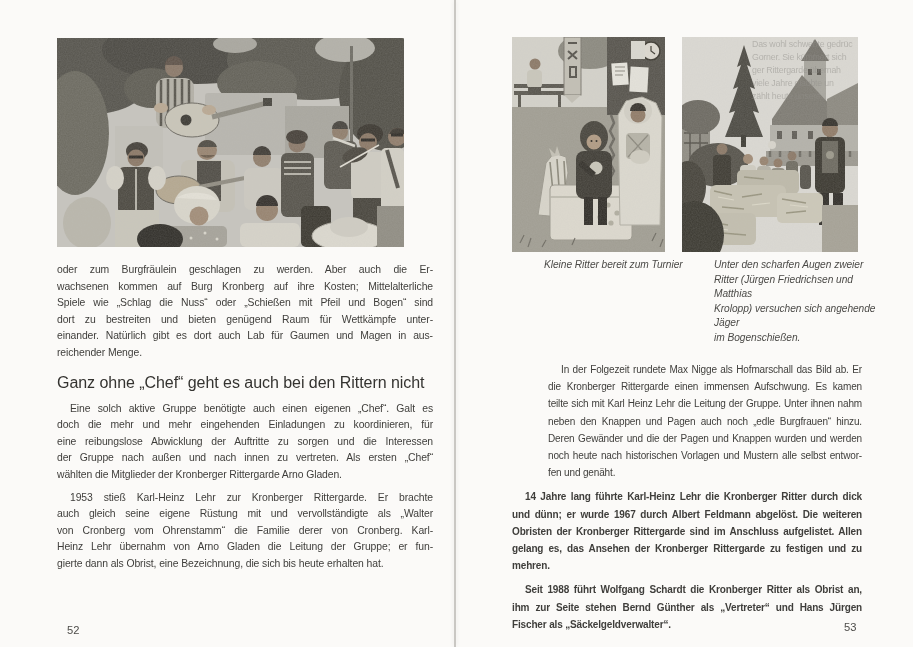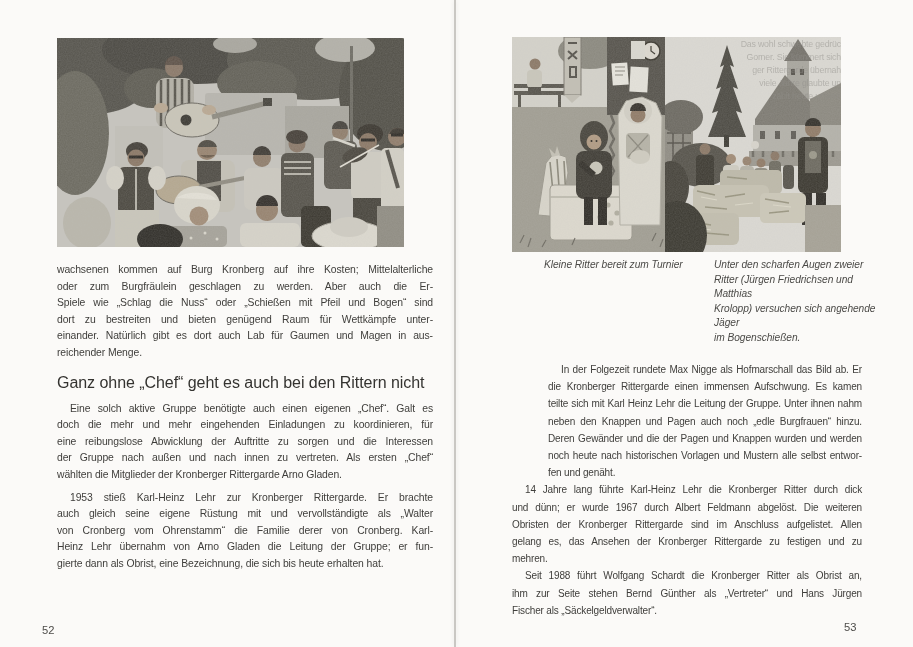--- a/index.html
+++ b/index.html
@@ -14,21 +14,21 @@
     position:absolute;left:454px;top:0;width:2px;height:647px;
     background:#c9c7c3;
     box-shadow:0 0 5px rgba(0,0,0,.10);
   }
   .page-col{position:absolute;}
   #left-col{left:57px;top:38px;width:376px;}
   #right-col{left:512px;top:37px;width:350px;}
 
   
   .photo{display:block;background:#c9c7c1;}
-  .photo-row{display:flex;text-align:right;}
+  .photo-row{display:flex;gap:17px;}
   .photo-wrap{position:relative;flex:0 0 auto;}
 
   
   .caption{
     font-style:italic;font-size:10.2px;color:#4b4a47;
     white-space:pre-line;margin-top:7px;letter-spacing:-.05px;
   }
   #left-col .caption{line-height:15px;}
   .caption-row{display:flex;gap:17px;margin-top:6px;}
   .caption-row .caption{margin-top:0;line-height:14.5px;}
@@ -38,29 +38,29 @@
   
   .para{font-size:10.4px;line-height:16.6px;letter-spacing:-.1px;}
   #right-col .para{font-size:10px;line-height:17.2px;letter-spacing:-.15px;}
   .jline{white-space:nowrap;text-align:justify;text-align-last:justify;}
   .jlast{text-align-last:left;}
   .para.indent .jline:first-child{padding-left:13px;}
   #lp1{margin-top:15px;}
   #lp2{margin-top:10px;}
   #lp3{margin-top:6px;}
   #rp1{margin-top:16px;margin-left:36px;}
-  #rp2,#rp3{}
+  #rp2,#rp3{margin-top:7px;font-weight:bold;}
   .heading{
     font-weight:normal;font-size:16px;color:#343330;
     margin-top:12px;letter-spacing:-.05px;line-height:17px;
   }
 
   
   .pagenum{position:absolute;font-size:11.2px;color:#4e4d4a;}
-  #pagenum-52{left:42px;top:624px;text-align:center;}
+  #pagenum-52{left:67px;top:624px;text-align:center;}
   #pagenum-53{left:844px;top:621px;}
 
   
   .ghost{
     position:absolute;left:70px;top:1px;width:106px;
     font-size:8.8px;line-height:13px;color:#908e89;opacity:.5;
     white-space:pre-line;letter-spacing:-.2px;pointer-events:none;
   }
 </style>
 </head>
@@ -166,22 +166,22 @@
       <rect x="244" y="168" width="30" height="41" rx="5" fill="#3a372f"></rect>
       <ellipse cx="292" cy="198" rx="37" ry="15" fill="#dcd9cf" stroke="#b5b2a8"></ellipse>
       <ellipse cx="292" cy="189" rx="19" ry="10" fill="#cfccc2"></ellipse>
       <rect x="320" y="168" width="27" height="41" fill="#8f8c82"></rect>
     </g>
     <rect width="347" height="209" filter="url(#g1)"></rect>
   </svg>
 
 
   <div id="lp1" class="para">
+      <div class="jline">oder zum Burgfräulein geschlagen zu werden. Aber auch die Er-</div>
       <div class="jline">wachsenen kommen auf Burg Kronberg auf ihre Kosten; Mittelalterliche</div>
-      <div class="jline">oder zum Burgfräulein geschlagen zu werden. Aber auch die Er-</div>
       <div class="jline">Spiele wie „Schlag die Nuss“ oder „Schießen mit Pfeil und Bogen“ sind</div>
       <div class="jline">dort zu bestreiten und bieten genügend Raum für Wettkämpfe unter-</div>
       <div class="jline">einander. Natürlich gibt es dort auch Lab für Gaumen und Magen in aus-</div>
       <div class="jline jlast">reichender Menge.</div>
     </div>
 
   <div class="heading">Ganz ohne „Chef“ geht es auch bei den Rittern nicht</div>
 
   <div id="lp2" class="para indent">
       <div class="jline">Eine solch aktive Gruppe benötigte auch einen eigenen „Chef“. Galt es</div>

